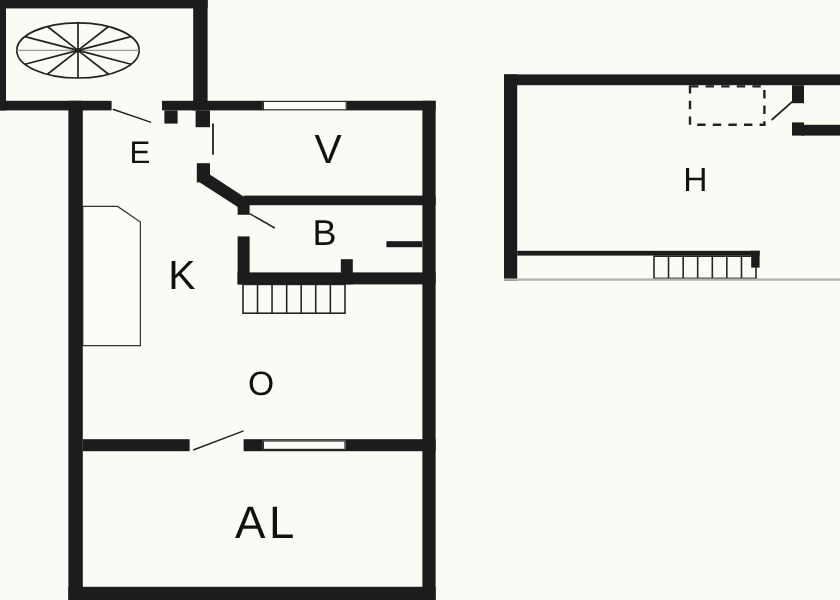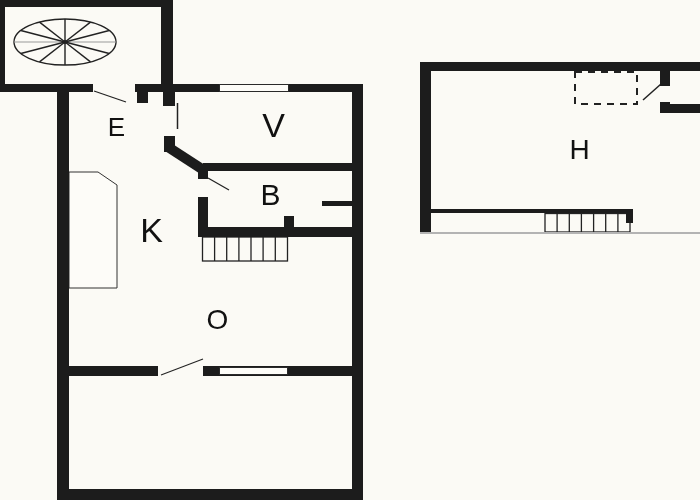--- a/index.html
+++ b/index.html
@@ -118,15 +118,16 @@
   <div class="wall" style="left:660px;top:71px;width:10px;height:15px;"></div>
   <div class="wall" style="left:660px;top:102px;width:10px;height:11px;"></div>
   <div class="wall" style="left:668px;top:104px;width:32px;height:9px;"></div>
   <div class="grayline" style="left:420px;top:232px;width:280px;height:2px;"></div>
 
   <div class="room-label" style="left:117px;top:127px;font-size:26px;">E</div>
   <div class="room-label" style="left:274px;top:125px;font-size:34px;">V</div>
   <div class="room-label" style="left:271px;top:195px;font-size:30px;">B</div>
   <div class="room-label" style="left:152px;top:230px;font-size:34px;">K</div>
   <div class="room-label" style="left:218px;top:320px;font-size:28px;">O</div>
+  <div class="room-label" style="left:222px;top:436px;font-size:38px;letter-spacing:3px;">AL</div>
   <div class="room-label" style="left:580px;top:150px;font-size:28px;">H</div>
 
 </div>
 
 </body></html>

